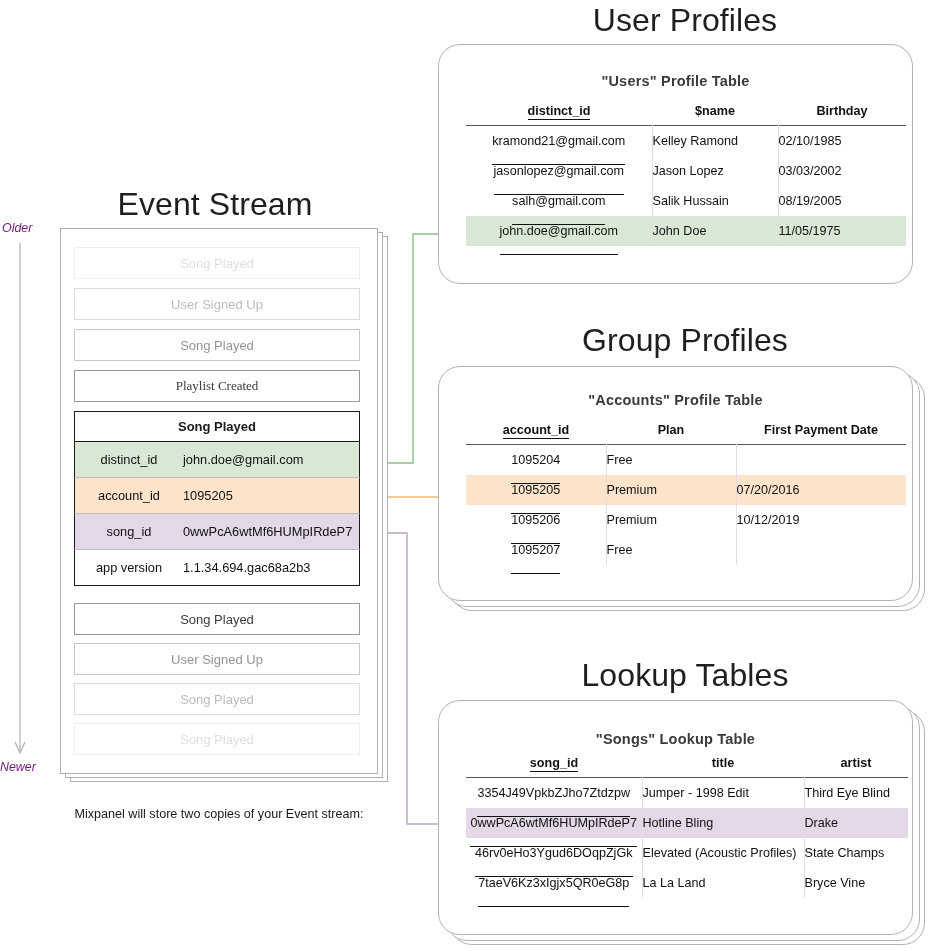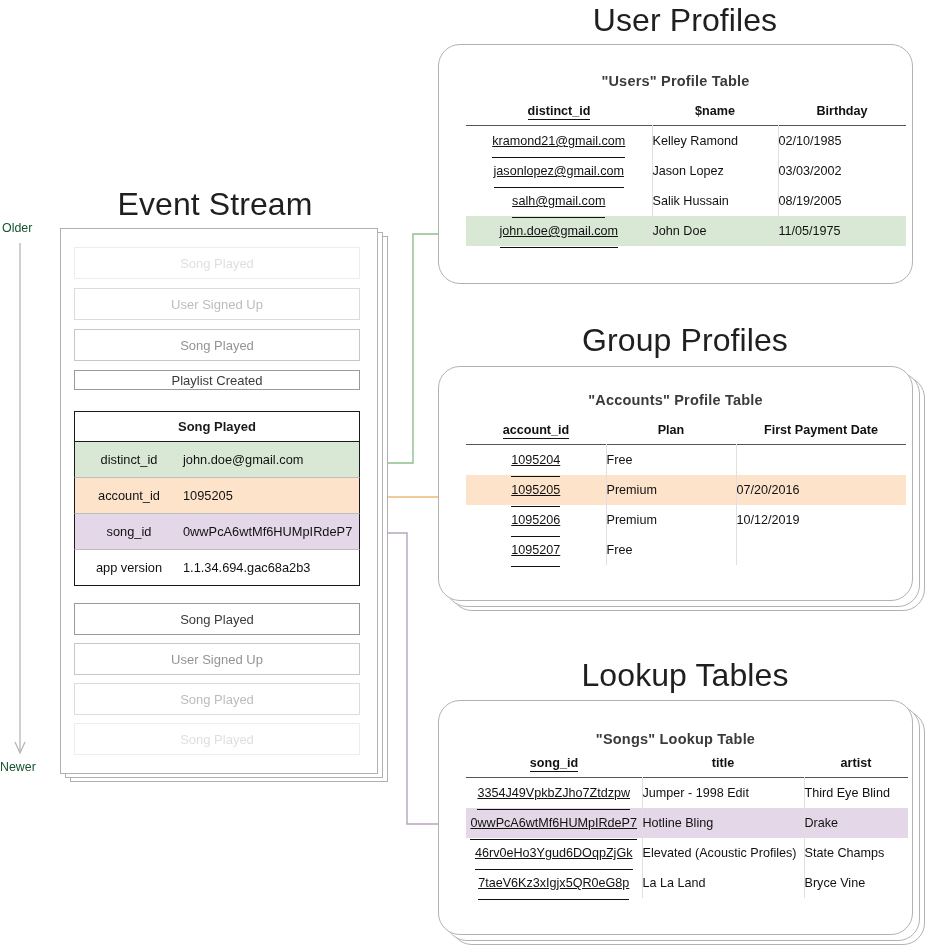--- a/index.html
+++ b/index.html
@@ -37,21 +37,21 @@
     font-size:12.6px;font-weight:bold;color:#111;text-align:center;
     padding:4px 0 7px 0;white-space:nowrap;
   }
   table.dt th.u span{border-bottom:1.6px solid #111;padding-bottom:1px;}
   table.dt thead tr{border-bottom:1.5px solid #555;}
   table.dt td{
     font-size:12.6px;color:#111;padding:0;height:30px;vertical-align:middle;
     white-space:nowrap;
   }
   table.dt td.key{text-align:center;}
-  table.dt td.key span{border-bottom:1.2px solid #111;padding-bottom:9px;text-decoration:underline;}
+  table.dt td.key span{border-bottom:1.2px solid #111;padding-bottom:16px;}
   .rowhl-green td{background:#d9e8d4;}
   .rowhl-orange td{background:#fde3ca;}
   .rowhl-purple td{background:#e4d8e8;}
   .colsep{border-left:1px solid #e4dede;}
 
   
   .es-stack{
     position:absolute;background:#fff;border:1.6px solid #b0b0b0;box-sizing:border-box;
   }
   .ev{
@@ -75,21 +75,21 @@
     display:flex;align-items:center;font-size:12.8px;color:#111;
   }
   .prop .k{width:108px;text-align:center;}
   .prop .v{flex:1;}
   .prop.last{border-bottom:1.6px solid #1a1a1a;justify-content:space-between;}
   .prop.green{background:#d9e8d4;}
   .prop.orange{background:#fde3ca;}
   .prop.purple{background:#e4d8e8;}
 
   
-  .axis-lbl{font-size:12.4px;color:#14532d;}
+  .axis-lbl{font-size:12.4px;color:#701a75;font-style:italic;}
 
   
   .caption{
     position:absolute;text-align:center;font-size:12.6px;line-height:16px;
     color:#1a1a1a;
   }
   .caption .g{color:#1f9d55;}
   .caption .o{color:#e8892b;}
 
   svg.conn{position:absolute;left:0;top:0;width:941px;height:951px;pointer-events:none;}
@@ -131,21 +131,21 @@
 
 <div class="ev f1" style="left:74px;top:247px;width:286px;height:32px;">
   <span>Song Played</span>
 </div>
 <div class="ev f2" style="left:74px;top:288px;width:286px;height:32px;">
   <span>User Signed Up</span>
 </div>
 <div class="ev f3" style="left:74px;top:329px;width:286px;height:32px;">
   <span>Song Played</span>
 </div>
-<div class="ev f4" style="left:74px;top:370px;width:286px;height:20px;">
+<div class="ev f4" style="left:74px;top:370px;width:286px;height:32px;font-family:Liberation Serif, serif;">
   <span>Playlist Created</span>
 </div>
 
 <div class="ev-head" style="left:74px;top:411px;width:286px;height:31px;">
   <span>Song Played</span>
 </div>
 <div class="prop green" style="left:74px;top:442px;width:286px;height:36px;">
   <span class="k">distinct_id</span>
   <span class="v">john.doe@gmail.com</span>
 </div>
@@ -169,20 +169,21 @@
   <span>User Signed Up</span>
 </div>
 <div class="ev f2" style="left:74px;top:683px;width:286px;height:32px;">
   <span>Song Played</span>
 </div>
 <div class="ev f1" style="left:74px;top:723px;width:286px;height:32px;">
   <span>Song Played</span>
 </div>
 
 <div class="caption" style="left:38px;top:806px;width:362px;">
+  <div><span>Mixpanel will store two copies of your Event stream:</span></div>
 </div>
 
 <div class="abs section-title" style="left:440px;top:2px;width:490px;">User Profiles</div>
 
 <div class="card" style="left:438px;top:44px;width:475px;height:240px;"></div>
 
 <div class="abs tbl-title" style="left:438px;top:73px;width:475px;">"Users" Profile Table</div>
 
 <table class="dt" style="position:absolute;left:466px;top:100px;width:440px;">
   <colgroup>

